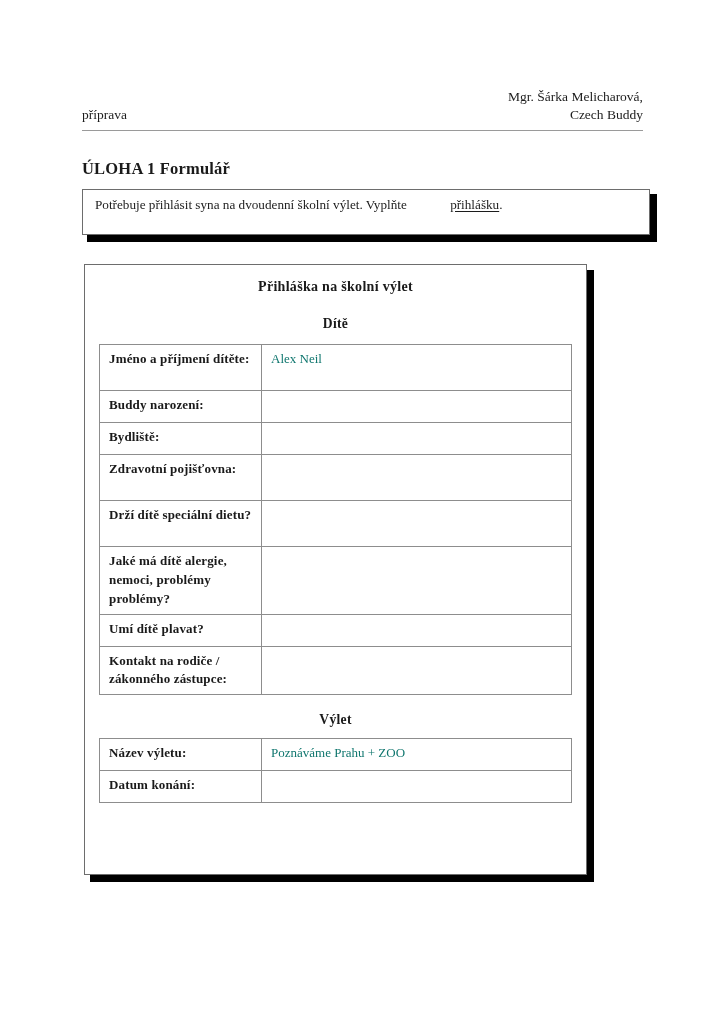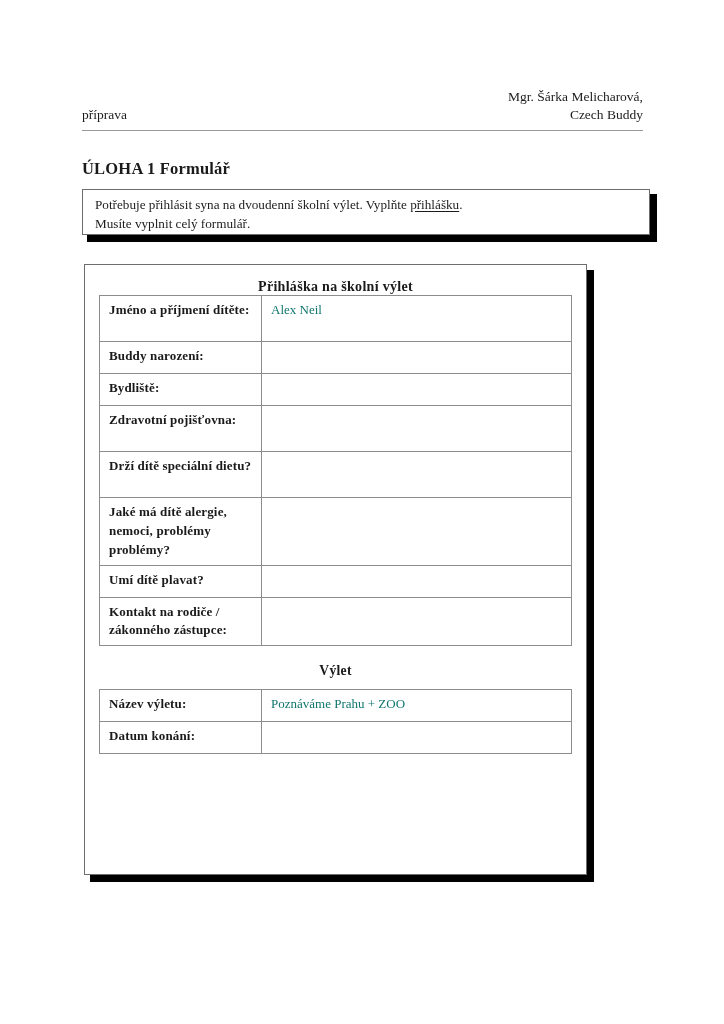--- a/index.html
+++ b/index.html
@@ -90,20 +90,21 @@
   }
   .instr-line {
     font-size: 13.2px;
     line-height: 1.42;
     color: #1c1c1c;
     white-space: nowrap;
   }
   .u {
     text-decoration: underline;
     text-underline-offset: 2px;
+    margin-left: 40px;
   }
 
   
   .form-wrap {
     position: absolute;
     left: 84px;
     top: 264px;
     width: 510px;
   }
   .form-shadow {
@@ -188,29 +189,29 @@
     </div>
   </div>
   <div class="header-rule"></div>
 
   <div class="task-title">ÚLOHA 1 Formulář</div>
 
   <div class="instr-wrap">
     <div class="instr-shadow"></div>
     <div class="instr-box">
       <div class="instr-line"><span>Potřebuje přihlásit syna na dvoudenní školní výlet. Vyplňte </span><span class="u">přihlášku</span><span>.</span></div>
-      <div class="instr-line">Musíte vyplnit celý formulář.</div>
     </div>
   </div>
 
   <div class="form-wrap">
     <div class="form-shadow"></div>
     <div class="form-box">
 
       <div class="form-heading">Přihláška na školní výlet</div>
+      <div class="section-heading">Dítě</div>
 
       <table class="form-table">
         <tbody>
           <tr>
             <td class="label-cell r1">Jméno a příjmení dítěte:</td>
             <td class="value-cell r1">Alex Neil</td>
           </tr>
           <tr>
             <td class="label-cell r2">Buddy narození:</td>
             <td class="value-cell r2"></td>

